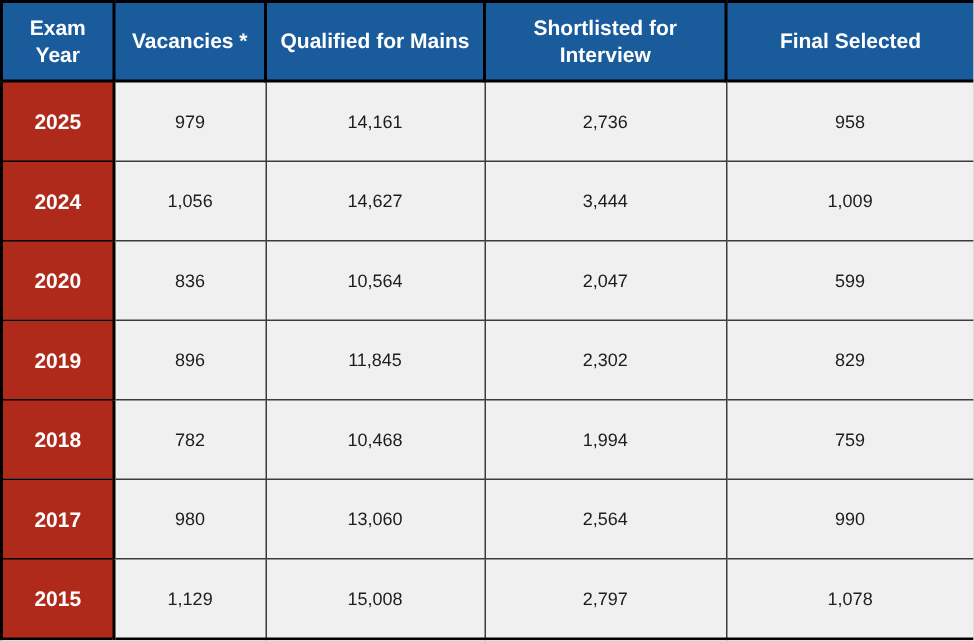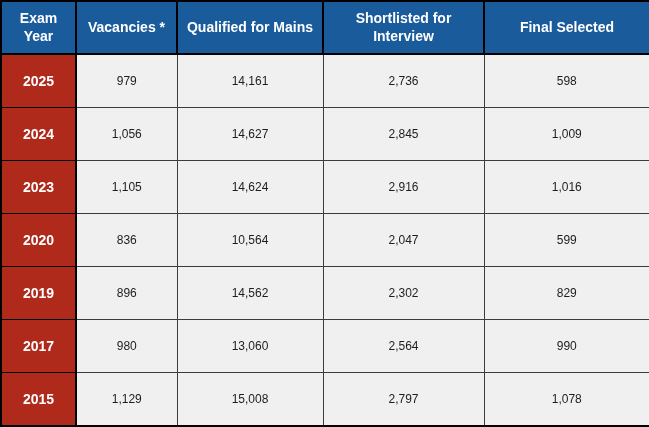--- a/index.html
+++ b/index.html
@@ -83,49 +83,49 @@
           <th class="col-header">Shortlisted for Interview</th>
           <th class="col-header">Final Selected</th>
         </tr>
     </thead>
     <tbody>
         <tr>
           <th class="year-cell">2025</th>
           <td class="data-cell">979</td>
           <td class="data-cell">14,161</td>
           <td class="data-cell">2,736</td>
-          <td class="data-cell">598</td>
+          <td class="data-cell">958</td>
         </tr>
         <tr>
           <th class="year-cell">2024</th>
           <td class="data-cell">1,056</td>
           <td class="data-cell">14,627</td>
-          <td class="data-cell">2,845</td>
+          <td class="data-cell">3,444</td>
           <td class="data-cell">1,009</td>
-        </tr>
-        <tr>
-          <th class="year-cell">2023</th>
-          <td class="data-cell">1,105</td>
-          <td class="data-cell">14,624</td>
-          <td class="data-cell">2,916</td>
-          <td class="data-cell">1,016</td>
         </tr>
         <tr>
           <th class="year-cell">2020</th>
           <td class="data-cell">836</td>
           <td class="data-cell">10,564</td>
           <td class="data-cell">2,047</td>
           <td class="data-cell">599</td>
         </tr>
         <tr>
           <th class="year-cell">2019</th>
           <td class="data-cell">896</td>
-          <td class="data-cell">14,562</td>
+          <td class="data-cell">11,845</td>
           <td class="data-cell">2,302</td>
           <td class="data-cell">829</td>
+        </tr>
+        <tr>
+          <th class="year-cell">2018</th>
+          <td class="data-cell">782</td>
+          <td class="data-cell">10,468</td>
+          <td class="data-cell">1,994</td>
+          <td class="data-cell">759</td>
         </tr>
         <tr>
           <th class="year-cell">2017</th>
           <td class="data-cell">980</td>
           <td class="data-cell">13,060</td>
           <td class="data-cell">2,564</td>
           <td class="data-cell">990</td>
         </tr>
         <tr>
           <th class="year-cell">2015</th>

